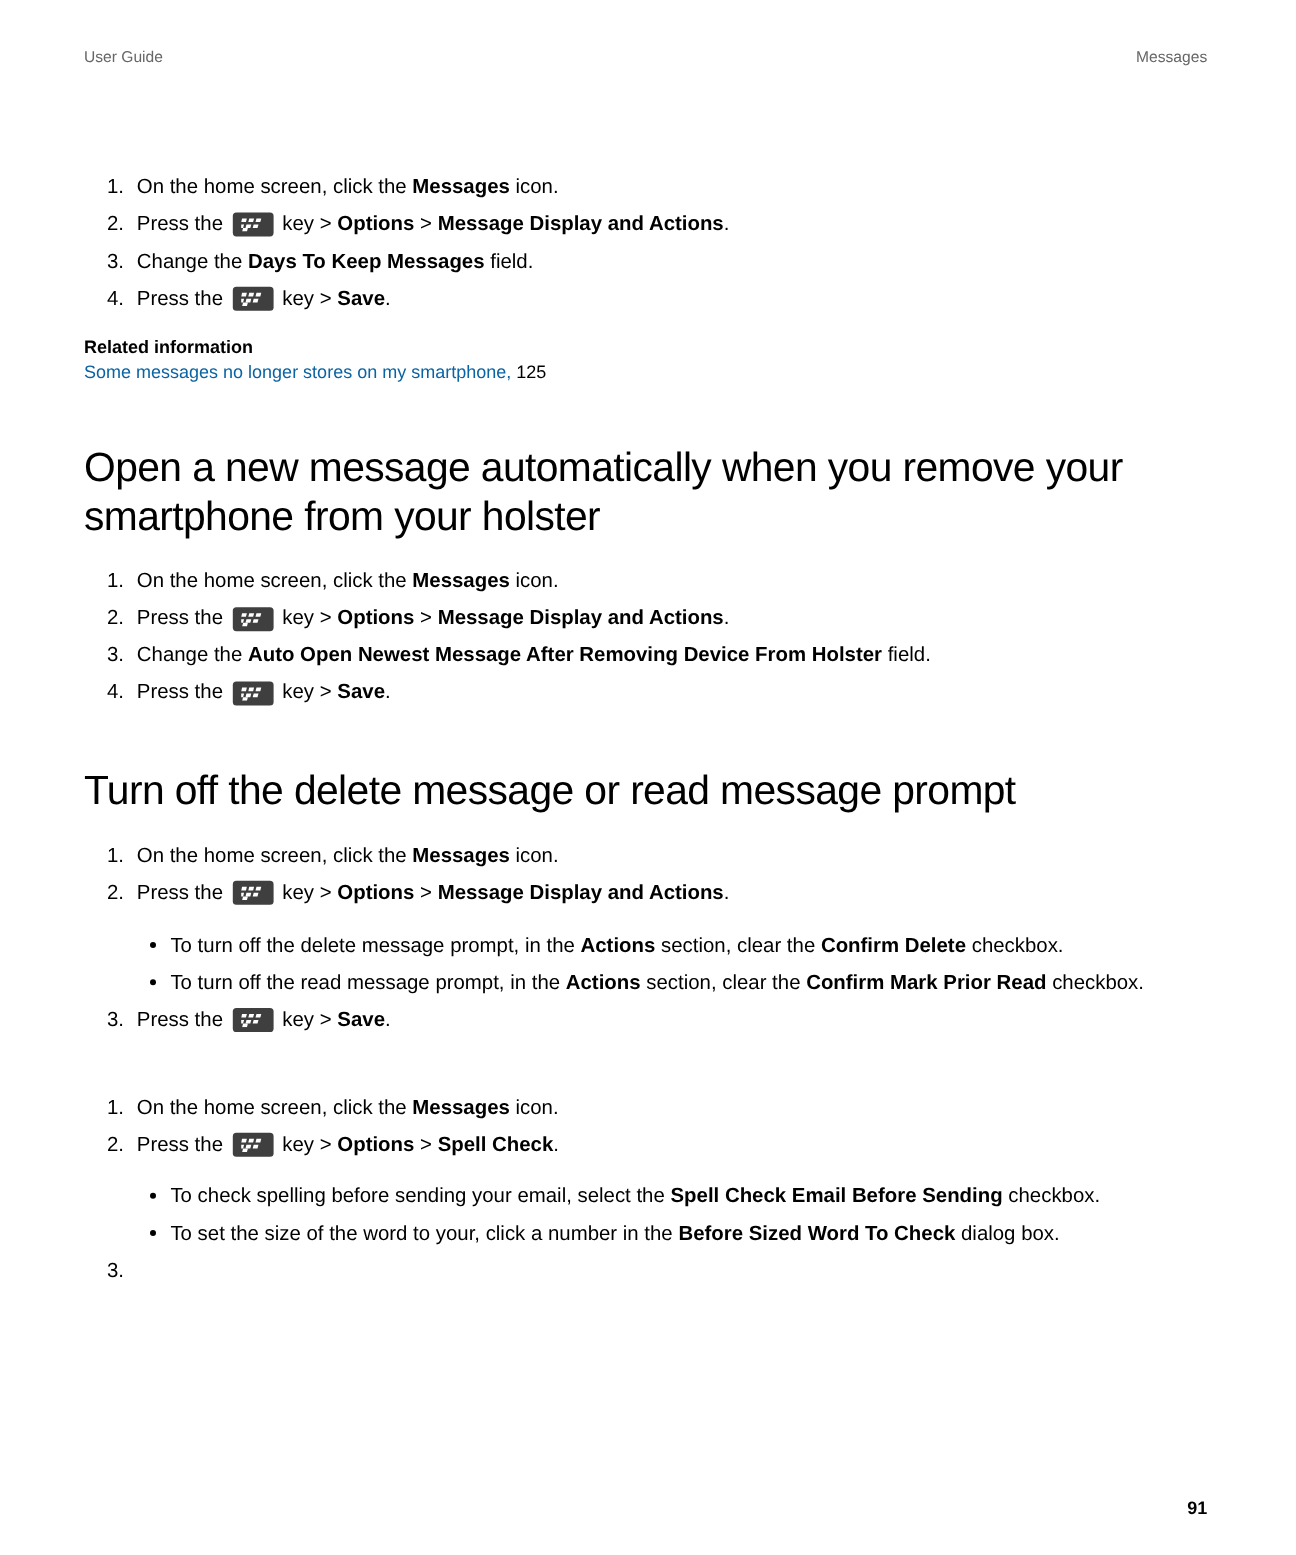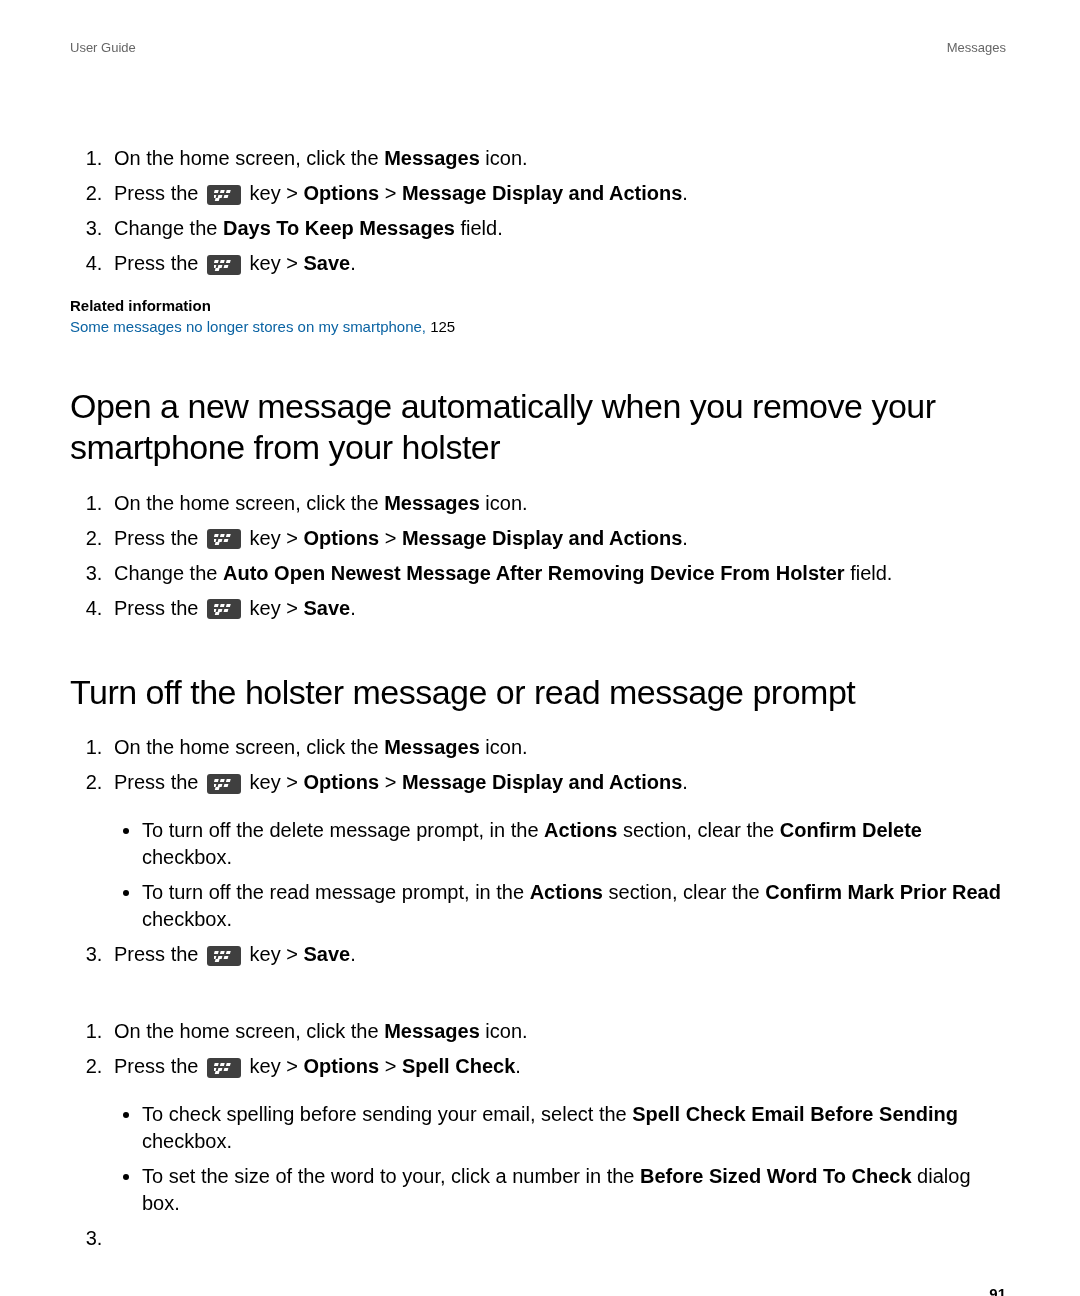--- a/index.html
+++ b/index.html
@@ -26,21 +26,21 @@
   h2.section-title {
     font-size: 34px;
     font-weight: 400;
     margin: 0 0 22px 0;
     letter-spacing: -0.5px;
     line-height: 1.2;
   }
   ol.steps {
     margin: 0 0 20px 0;
     padding-left: 38px;
-    font-size: 20px;
+    font-size: 17px;
   }
   ol.steps > li {
     padding-left: 6px;
     margin-bottom: 8px;
     line-height: 1.35;
   }
   ul.sub {
     list-style: disc;
     margin: 21px 0 4px 0;
     padding-left: 28px;
@@ -171,21 +171,21 @@
                 <rect x="12" y="6" width="4" height="3" transform="skewX(-15)"></rect>
                 <rect x="13" y="1" width="4" height="3" transform="skewX(-15)"></rect>
                 <rect x="4" y="11" width="4" height="3" transform="skewX(-15) translate(0,-2)"></rect>
               </g>
             </svg></span><span> key &gt; </span><span class="bold">Save</span><span>.</span>
       </li>
     </ol>
   </div>
 
   <div class="section">
-    <h2 class="section-title">Turn off the holster message or read message prompt</h2>
+    <h2 class="section-title">Turn off the delete message or read message prompt</h2>
     <ol class="steps">
       <li>
         <span>On the home screen, click the </span><span class="bold">Messages</span><span> icon.</span>
       </li>
       <li>
         <span>Press the </span><span class="bb-key"><svg width="20" height="12" viewBox="0 0 20 12">
               <g fill="#fff">
                 <rect x="1" y="1" width="4" height="3" transform="skewX(-15)"></rect>
                 <rect x="7" y="1" width="4" height="3" transform="skewX(-15)"></rect>
                 <rect x="0" y="6" width="4" height="3" transform="skewX(-15)"></rect>

